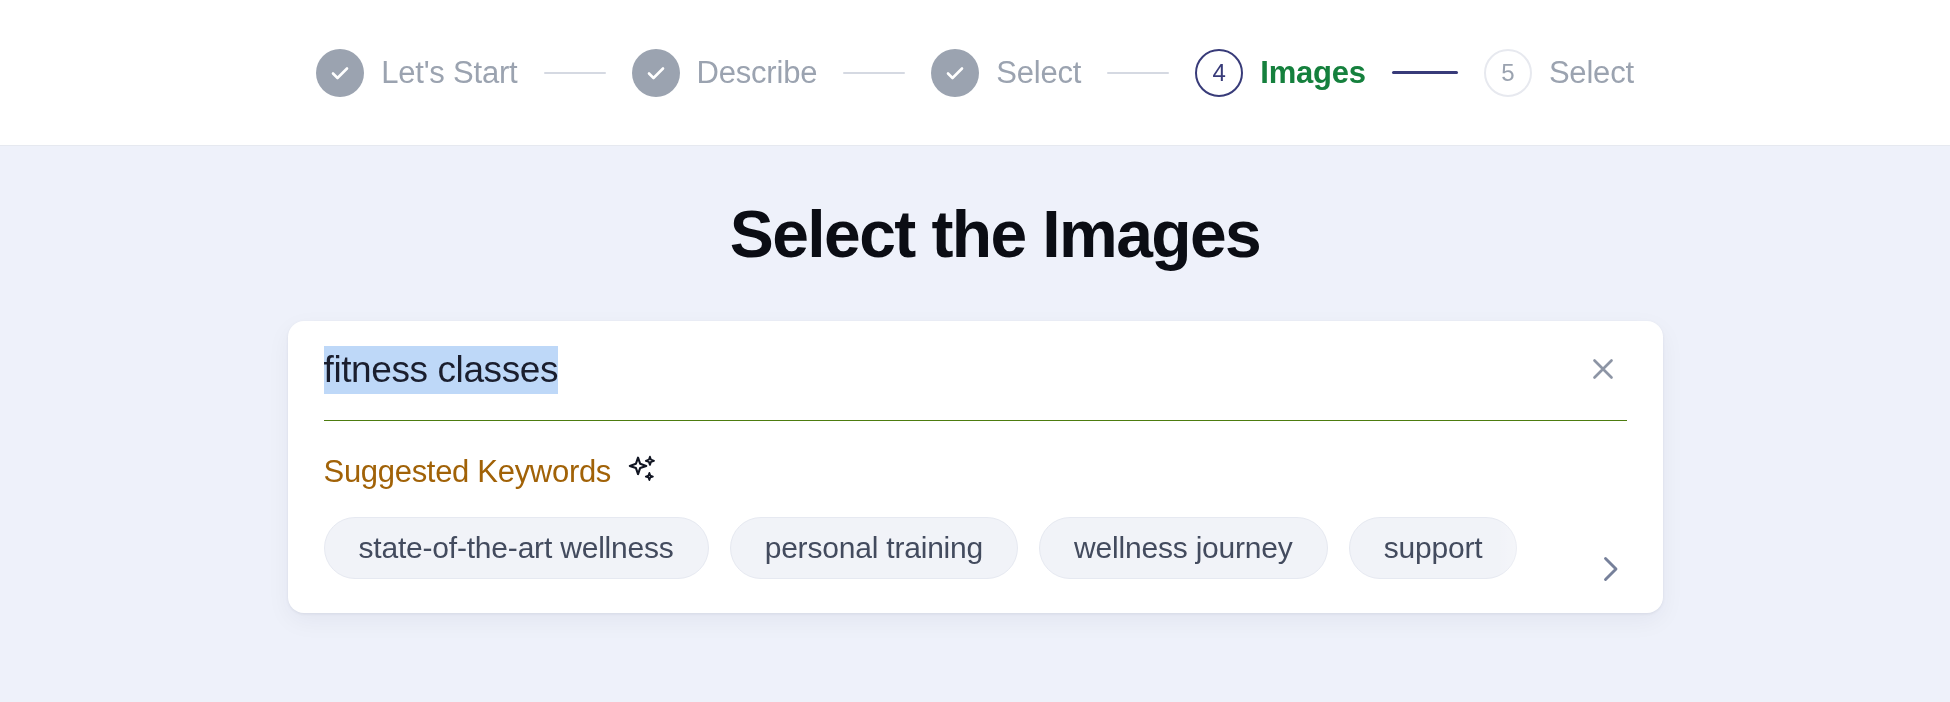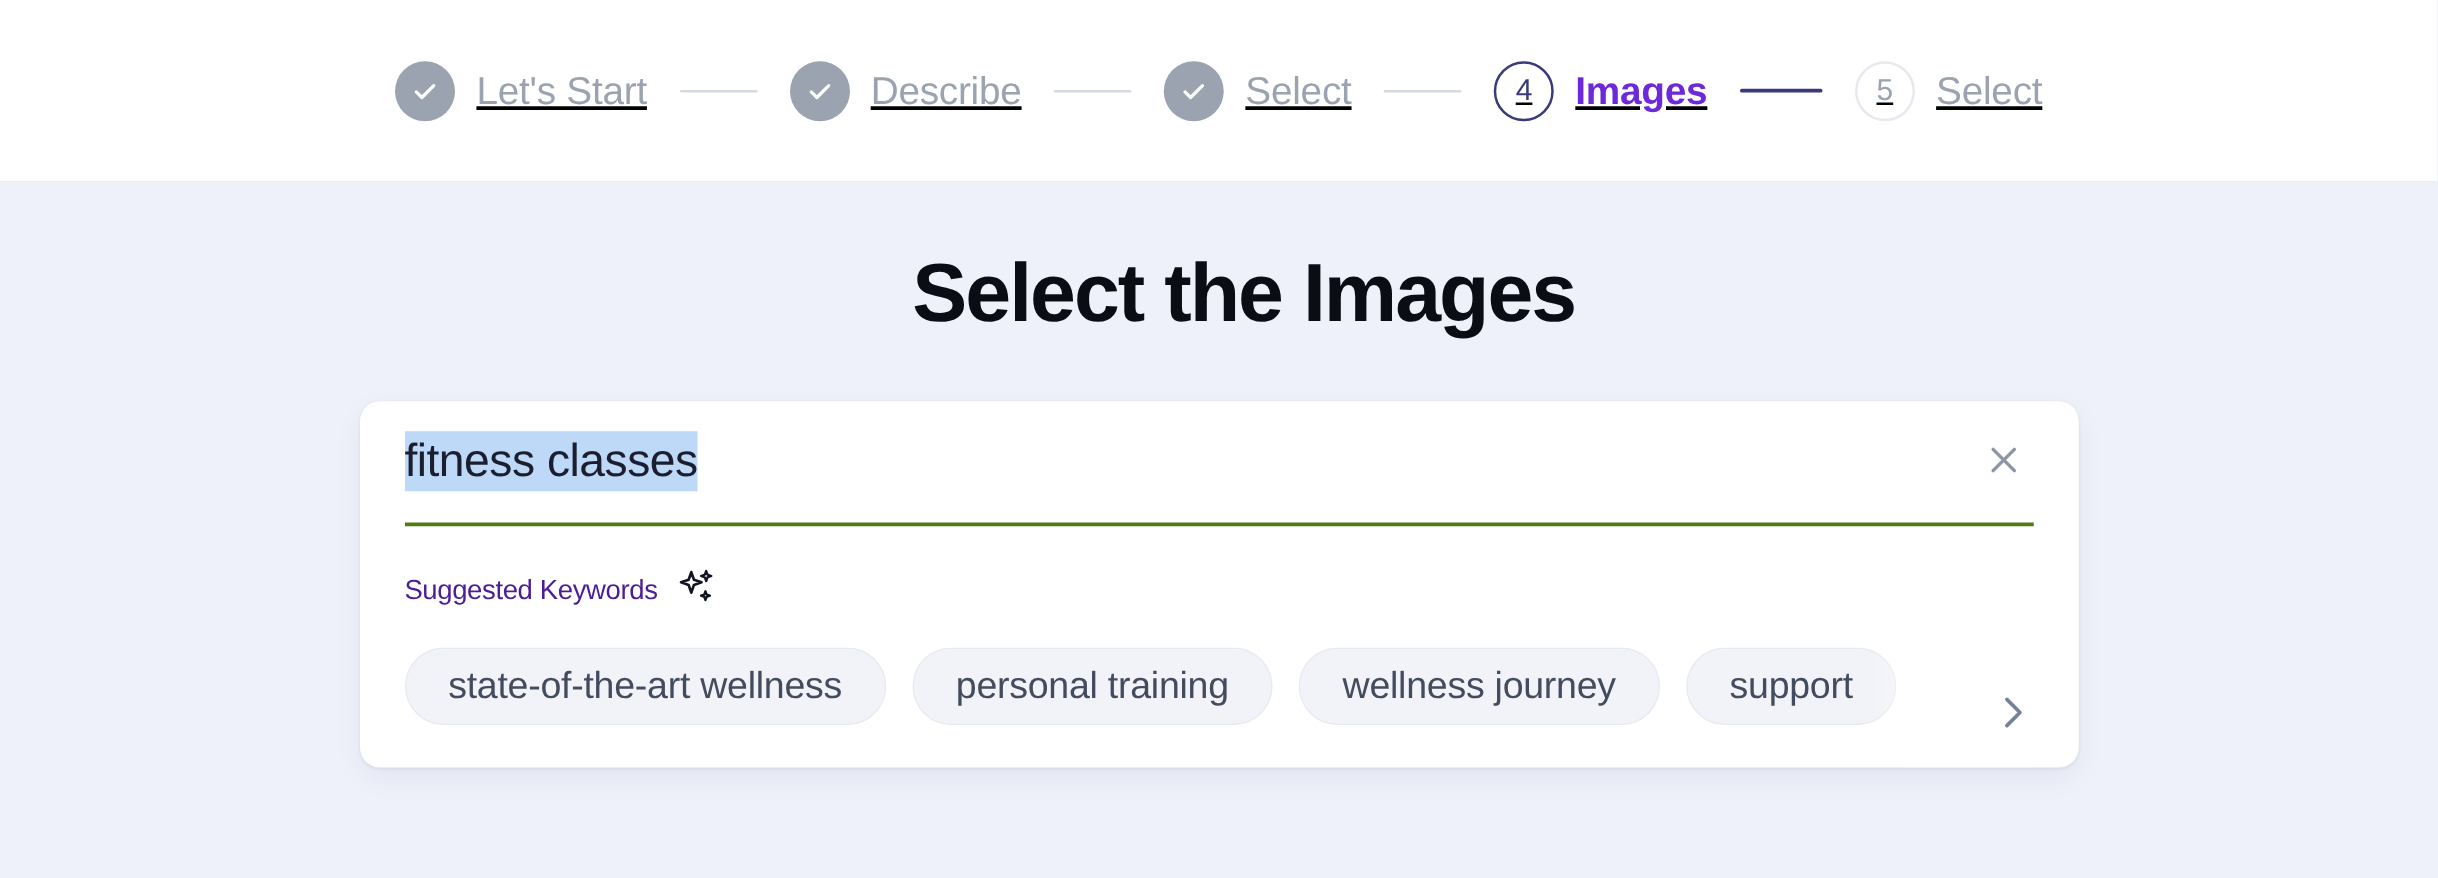--- a/index.html
+++ b/index.html
@@ -18,21 +18,20 @@
 
   
   .stepper-header {
     width: 100%;
     height: 146px;
     background: #ffffff;
     border-bottom: 1px solid #e6e9f0;
     display: flex;
     align-items: center;
     justify-content: center;
-    text-decoration: underline;
   }
 
   .stepper {
     display: flex;
     align-items: center;
     height: 100%;
   }
 
   .step {
     display: flex;
@@ -73,21 +72,21 @@
 
   .step-label {
     font-size: 31px;
     letter-spacing: -0.2px;
     white-space: nowrap;
   }
 
   .step-label.done,
   .step-label.upcoming { color: #9ba3b0; font-weight: 400; }
 
-  .step-label.active { color: #6d28d9; font-weight: 700; }
+  .step-label.active { color: #15803d; font-weight: 700; }
 
   .connector {
     height: 2px;
     width: 62px;
     background: #d5d9e2;
     margin: 0 26px;
     border-radius: 2px;
   }
 
   .connector.filled {
@@ -126,21 +125,21 @@
     box-shadow: 0 1px 3px rgba(20, 25, 60, 0.07),
                 0 8px 24px rgba(20, 25, 60, 0.05);
     padding: 0 36px;
     position: relative;
   }
 
   .search-row {
     display: flex;
     align-items: center;
     height: 100px;
-    border-bottom: 3px solid #4d7c0f;
+    border-bottom: 1px solid #4d7c0f;
     position: relative;
   }
 
   .search-value {
     font-size: 37px;
     color: #1a1e2e;
     letter-spacing: -0.4px;
     background: #bed8f8;
     line-height: 1.25;
     padding: 1px 0;
@@ -162,22 +161,22 @@
   }
 
   .suggest-row {
     display: flex;
     align-items: center;
     gap: 14px;
     margin-top: 32px;
   }
 
   .suggest-label {
-    font-size: 22px;
-    color: #4c1d95;
+    font-size: 31px;
+    color: #a16207;
     letter-spacing: -0.3px;
   }
 
   .sparkle-icon { display: block; }
 
   
   .chips-viewport {
     position: relative;
     margin-top: 26px;
     padding-bottom: 34px;

